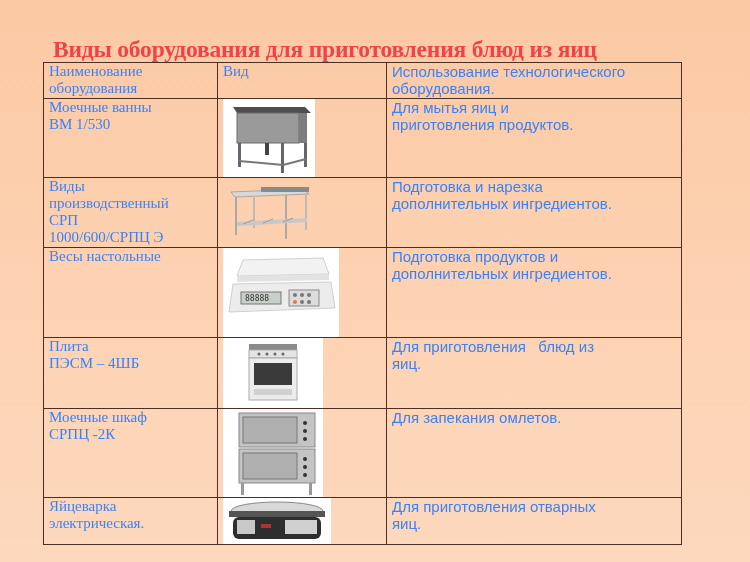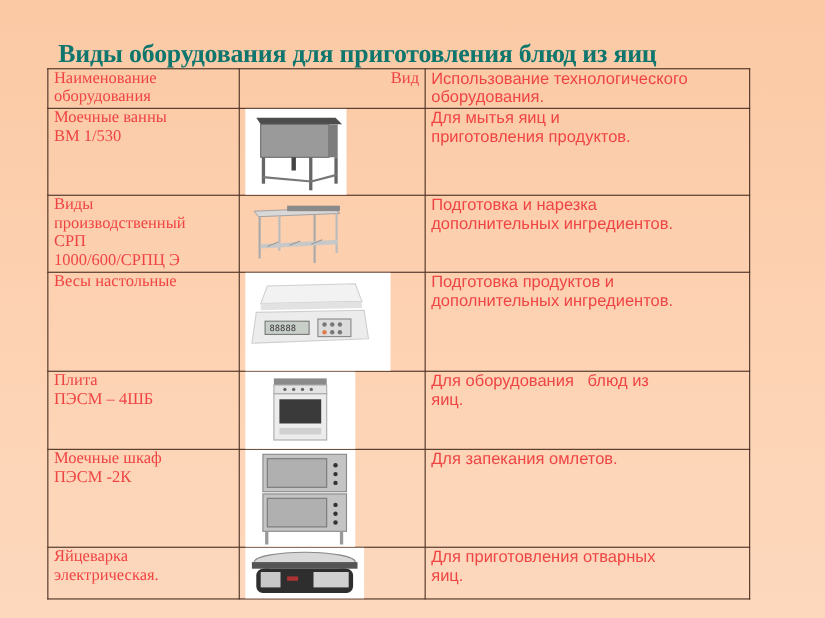--- a/index.html
+++ b/index.html
@@ -4,39 +4,39 @@
 <style>
   html, body { margin: 0; padding: 0; }
   body {
     width: 750px; height: 562px; overflow: hidden; position: relative;
     background: linear-gradient(180deg, #fbc9a4 0%, #fdd3b4 60%, #fdd8bd 100%);
     font-family: "Liberation Serif", serif;
   }
   .title {
     position: absolute; left: 53px; top: 36px;
     font-family: "Liberation Serif", serif; font-weight: bold;
-    font-size: 23.5px; color: #0f766e; letter-spacing: -0.2px;
+    font-size: 23.5px; color: #ef4444; letter-spacing: -0.2px;
     white-space: nowrap;
   }
   table.equip {
     position: absolute; left: 43px; top: 62px;
     width: 638px; border-collapse: collapse; table-layout: fixed;
   }
   table.equip td {
     border: 1.3px solid #4a2f22;
     vertical-align: top; padding: 0 5px;
-    font-size: 15px; line-height: 17px; color: #ef4444;
+    font-size: 15px; line-height: 17px; color: #3b82f6;
     background: transparent;
   }
   col.c1 { width: 174px; }
   col.c2 { width: 169px; }
   col.c3 { width: 295px; }
   td.name { font-family: "Liberation Serif", serif; }
   td.use { font-family: Liberation Sans, sans-serif; }
-  td.hdr-center { text-align: right; }
+  td.hdr-center { text-align: left; }
   td.imgcell { padding: 0 0 0 7px; position: relative; }
   .big-use { font-size: 16.5px; line-height: 24px; padding-top: 19px; }
   .ph {
     background: #ffffff; display: block; position: relative; overflow: hidden;
   }
   .ph svg { display: block; }
 </style>
 </head>
 <body>
 
@@ -108,21 +108,21 @@
       <div>Подготовка и нарезка</div>
       <div>дополнительных ингредиентов.</div>
     </td>
   </tr>
 
   <tr style="height:90px">
     <td class="name">
       <div>Весы настольные</div>
     </td>
     <td class="imgcell">
-      <div class="ph" style="width:132px;height:89px">
+      <div class="ph" style="width:116px;height:89px">
         <svg width="116" height="89" viewBox="0 0 116 89">
           <polygon points="20,12 100,10 106,26 14,28" fill="#f2f2f2" stroke="#cfcfcf"></polygon>
           <polygon points="14,28 106,26 106,32 14,34" fill="#e2e2e2"></polygon>
           <polygon points="10,36 108,34 112,60 6,64" fill="#ececec" stroke="#cfcfcf"></polygon>
           <rect x="18" y="44" width="40" height="12" fill="#c8cfc8" stroke="#777"></rect>
           <text x="22" y="53" font-size="8" font-family="DejaVu Sans Mono, monospace" fill="#333">88888</text>
           <rect x="66" y="42" width="30" height="16" fill="#dcdcdc" stroke="#888"></rect>
           <circle cx="72" cy="47" r="2" fill="#777"></circle>
               <circle cx="79" cy="47" r="2" fill="#777"></circle>
               <circle cx="86" cy="47" r="2" fill="#777"></circle>
@@ -152,29 +152,29 @@
               <circle cx="44" cy="16" r="1.5" fill="#666"></circle>
           <circle cx="52" cy="16" r="1.5" fill="#666"></circle>
               <circle cx="60" cy="16" r="1.5" fill="#666"></circle>
           <rect x="26" y="20" width="48" height="42" fill="#ececec" stroke="#aaa"></rect>
           <rect x="31" y="25" width="38" height="22" fill="#3a3a3a"></rect>
           <rect x="31" y="51" width="38" height="6" fill="#d0d0d0"></rect>
         </svg>
       </div>
     </td>
     <td class="use">
-      <div style="white-space:pre">Для оборудования   блюд из</div>
+      <div style="white-space:pre">Для приготовления   блюд из</div>
       <div>яиц.</div>
     </td>
   </tr>
 
   <tr style="height:89px">
     <td class="name">
       <div>Моечные шкаф</div>
-      <div>ПЭСМ -2К</div>
+      <div>СРПЦ -2К</div>
     </td>
     <td class="imgcell">
       <div class="ph" style="width:100px;height:88px">
         <svg width="100" height="88" viewBox="0 0 100 88">
           <rect x="16" y="4" width="76" height="34" fill="#c4c4c4" stroke="#888"></rect>
           <rect x="20" y="8" width="54" height="26" fill="#b0b0b0" stroke="#777"></rect>
           <circle cx="82" cy="14" r="2" fill="#333"></circle>
               <circle cx="82" cy="22" r="2" fill="#333"></circle>
               <circle cx="82" cy="30" r="2" fill="#333"></circle>
           <rect x="16" y="40" width="76" height="34" fill="#c4c4c4" stroke="#888"></rect>

